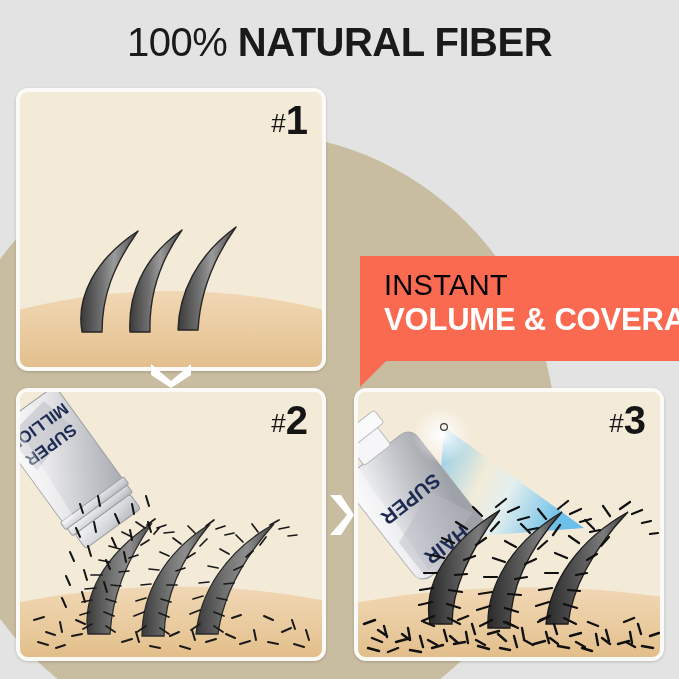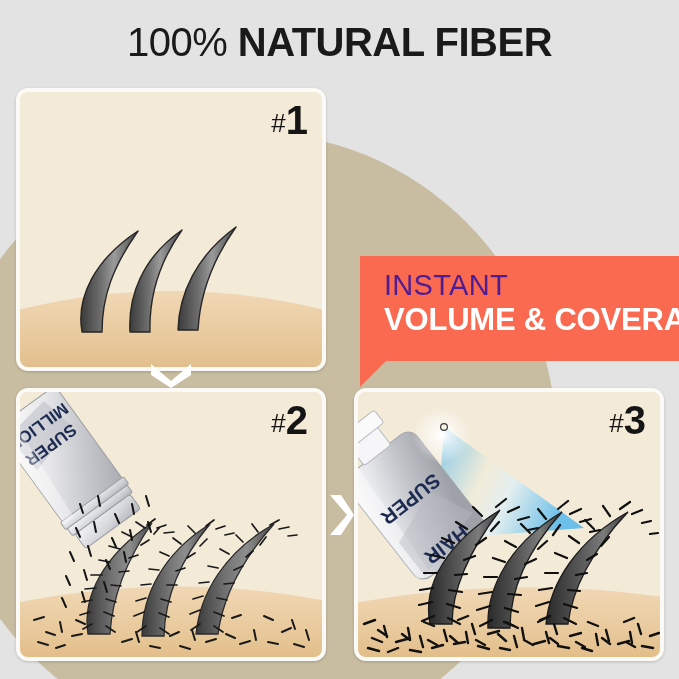--- a/index.html
+++ b/index.html
@@ -126,21 +126,21 @@
   }
   .banner-tail {
     position: absolute;
     left: 360px;
     top: 361px;
     width: 26px;
     height: 26px;
     z-index: 8;
   }
   .banner-line1 {
-    color: #4c1d95;
+    color: #000000;
     font-size: 29px;
     font-weight: 300;
     line-height: 1.08;
     letter-spacing: 0.3px;
     white-space: nowrap;
   }
   .banner-line2 {
     color: #ffffff;
     font-size: 31px;
     font-weight: 700;

